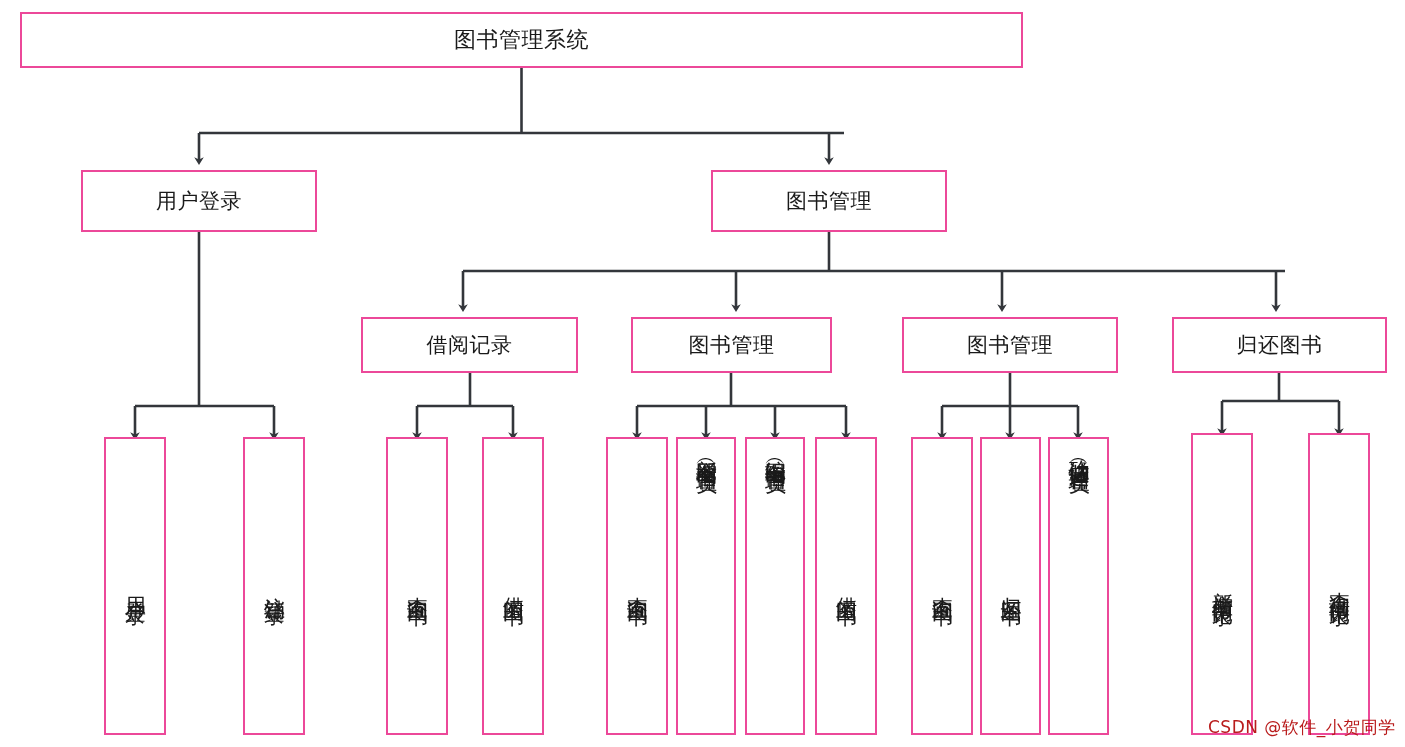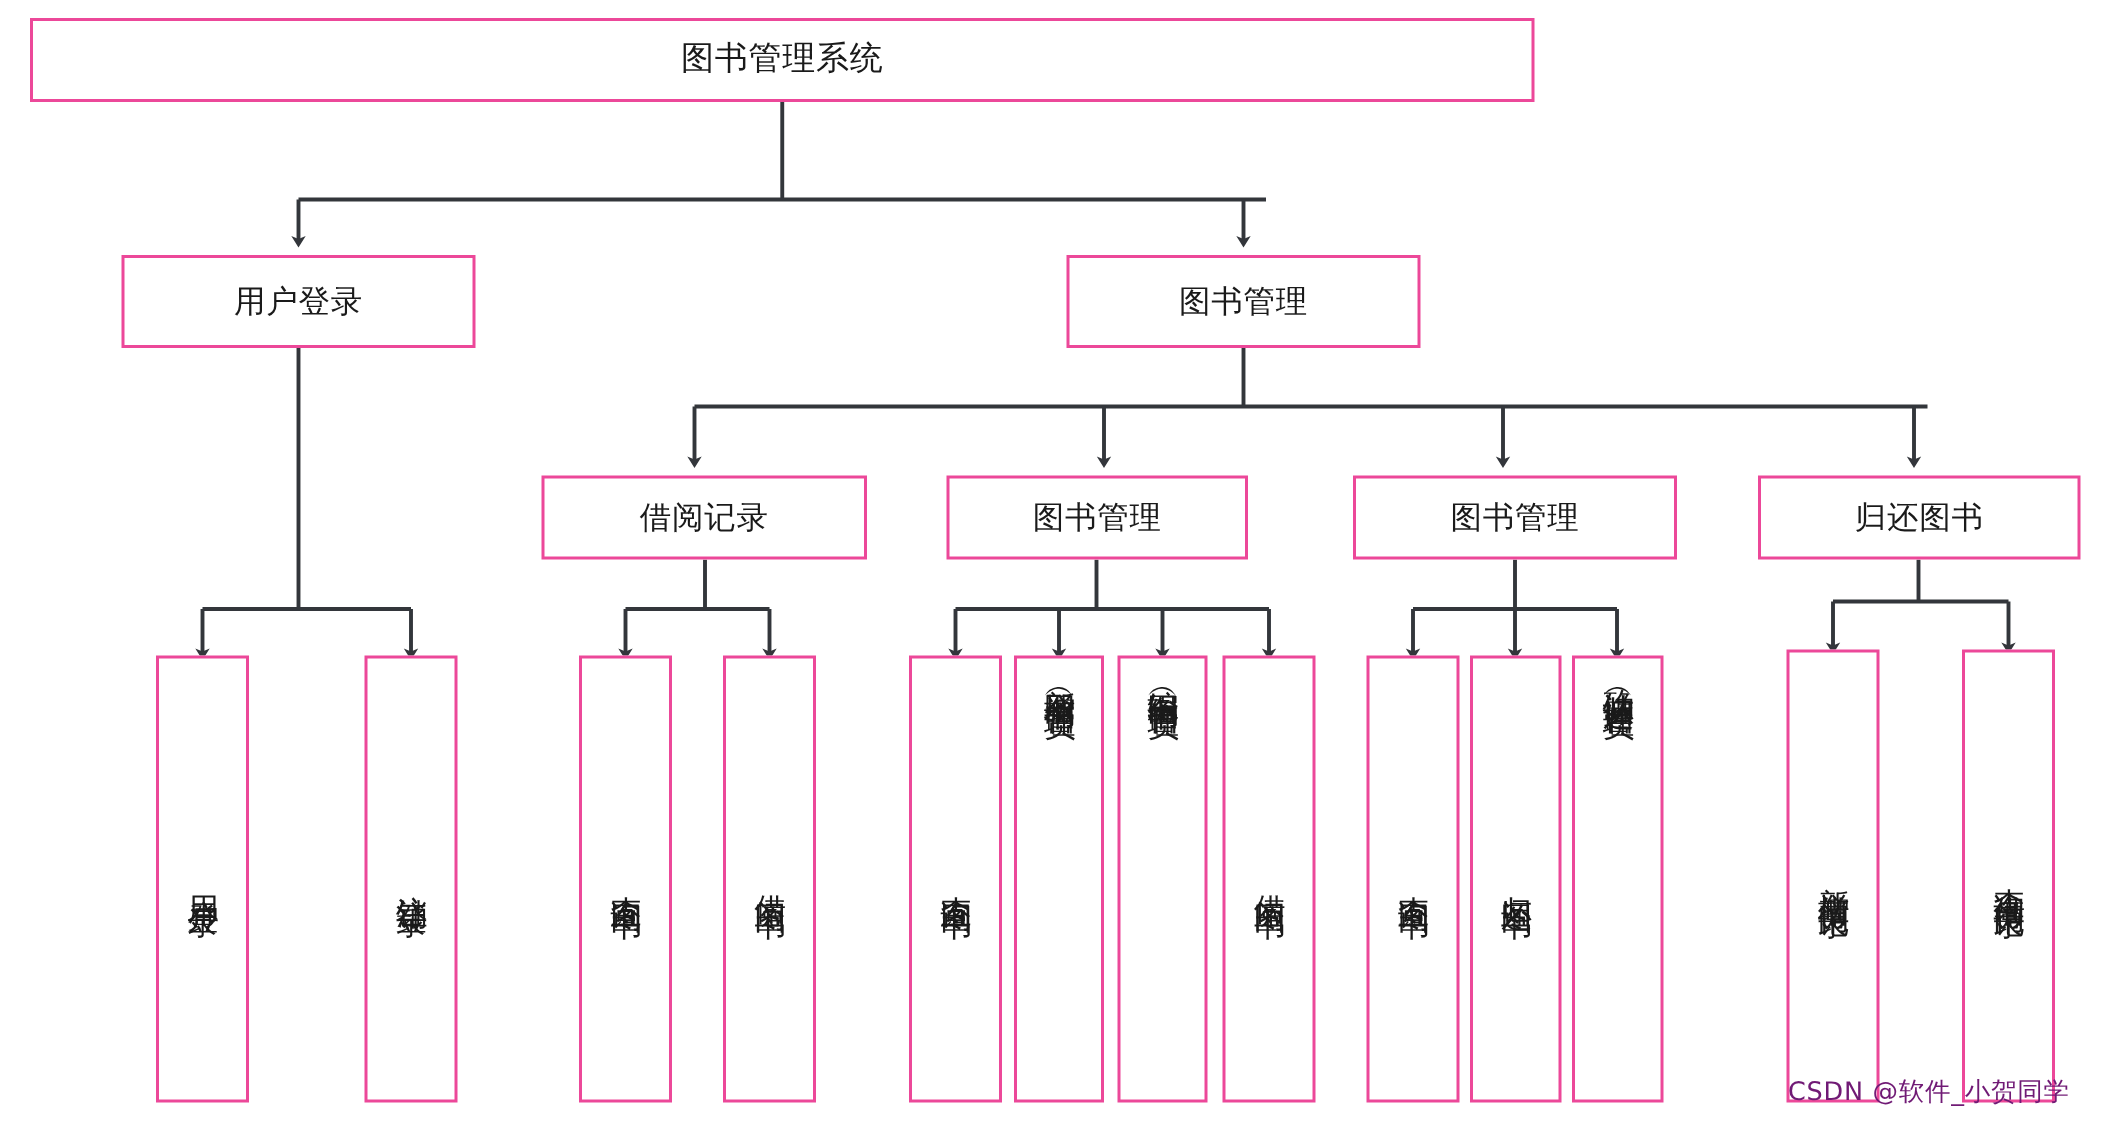--- a/index.html
+++ b/index.html
@@ -62,24 +62,25 @@
   }
   .node.v.tall .label {
     letter-spacing: 2px;
   }
   .node.v.topalign {
     align-items: flex-start;
   }
   .watermark {
     position: absolute;
     font-size: 17px;
-    color: #701a75;
+    color: #b91c1c;
     white-space: nowrap;
     letter-spacing: 0.5px;
     pointer-events: none;
+    margin-left: 16px;
   }
 </style>
 </head>
 <body>
 
 <div id="diagram-root">
 
   <svg id="edges" viewBox="0 0 1405 747">
     <defs>
       <marker id="arrow" markerWidth="11" markerHeight="11" refX="4.2" refY="5" orient="auto" markerUnits="userSpaceOnUse">

